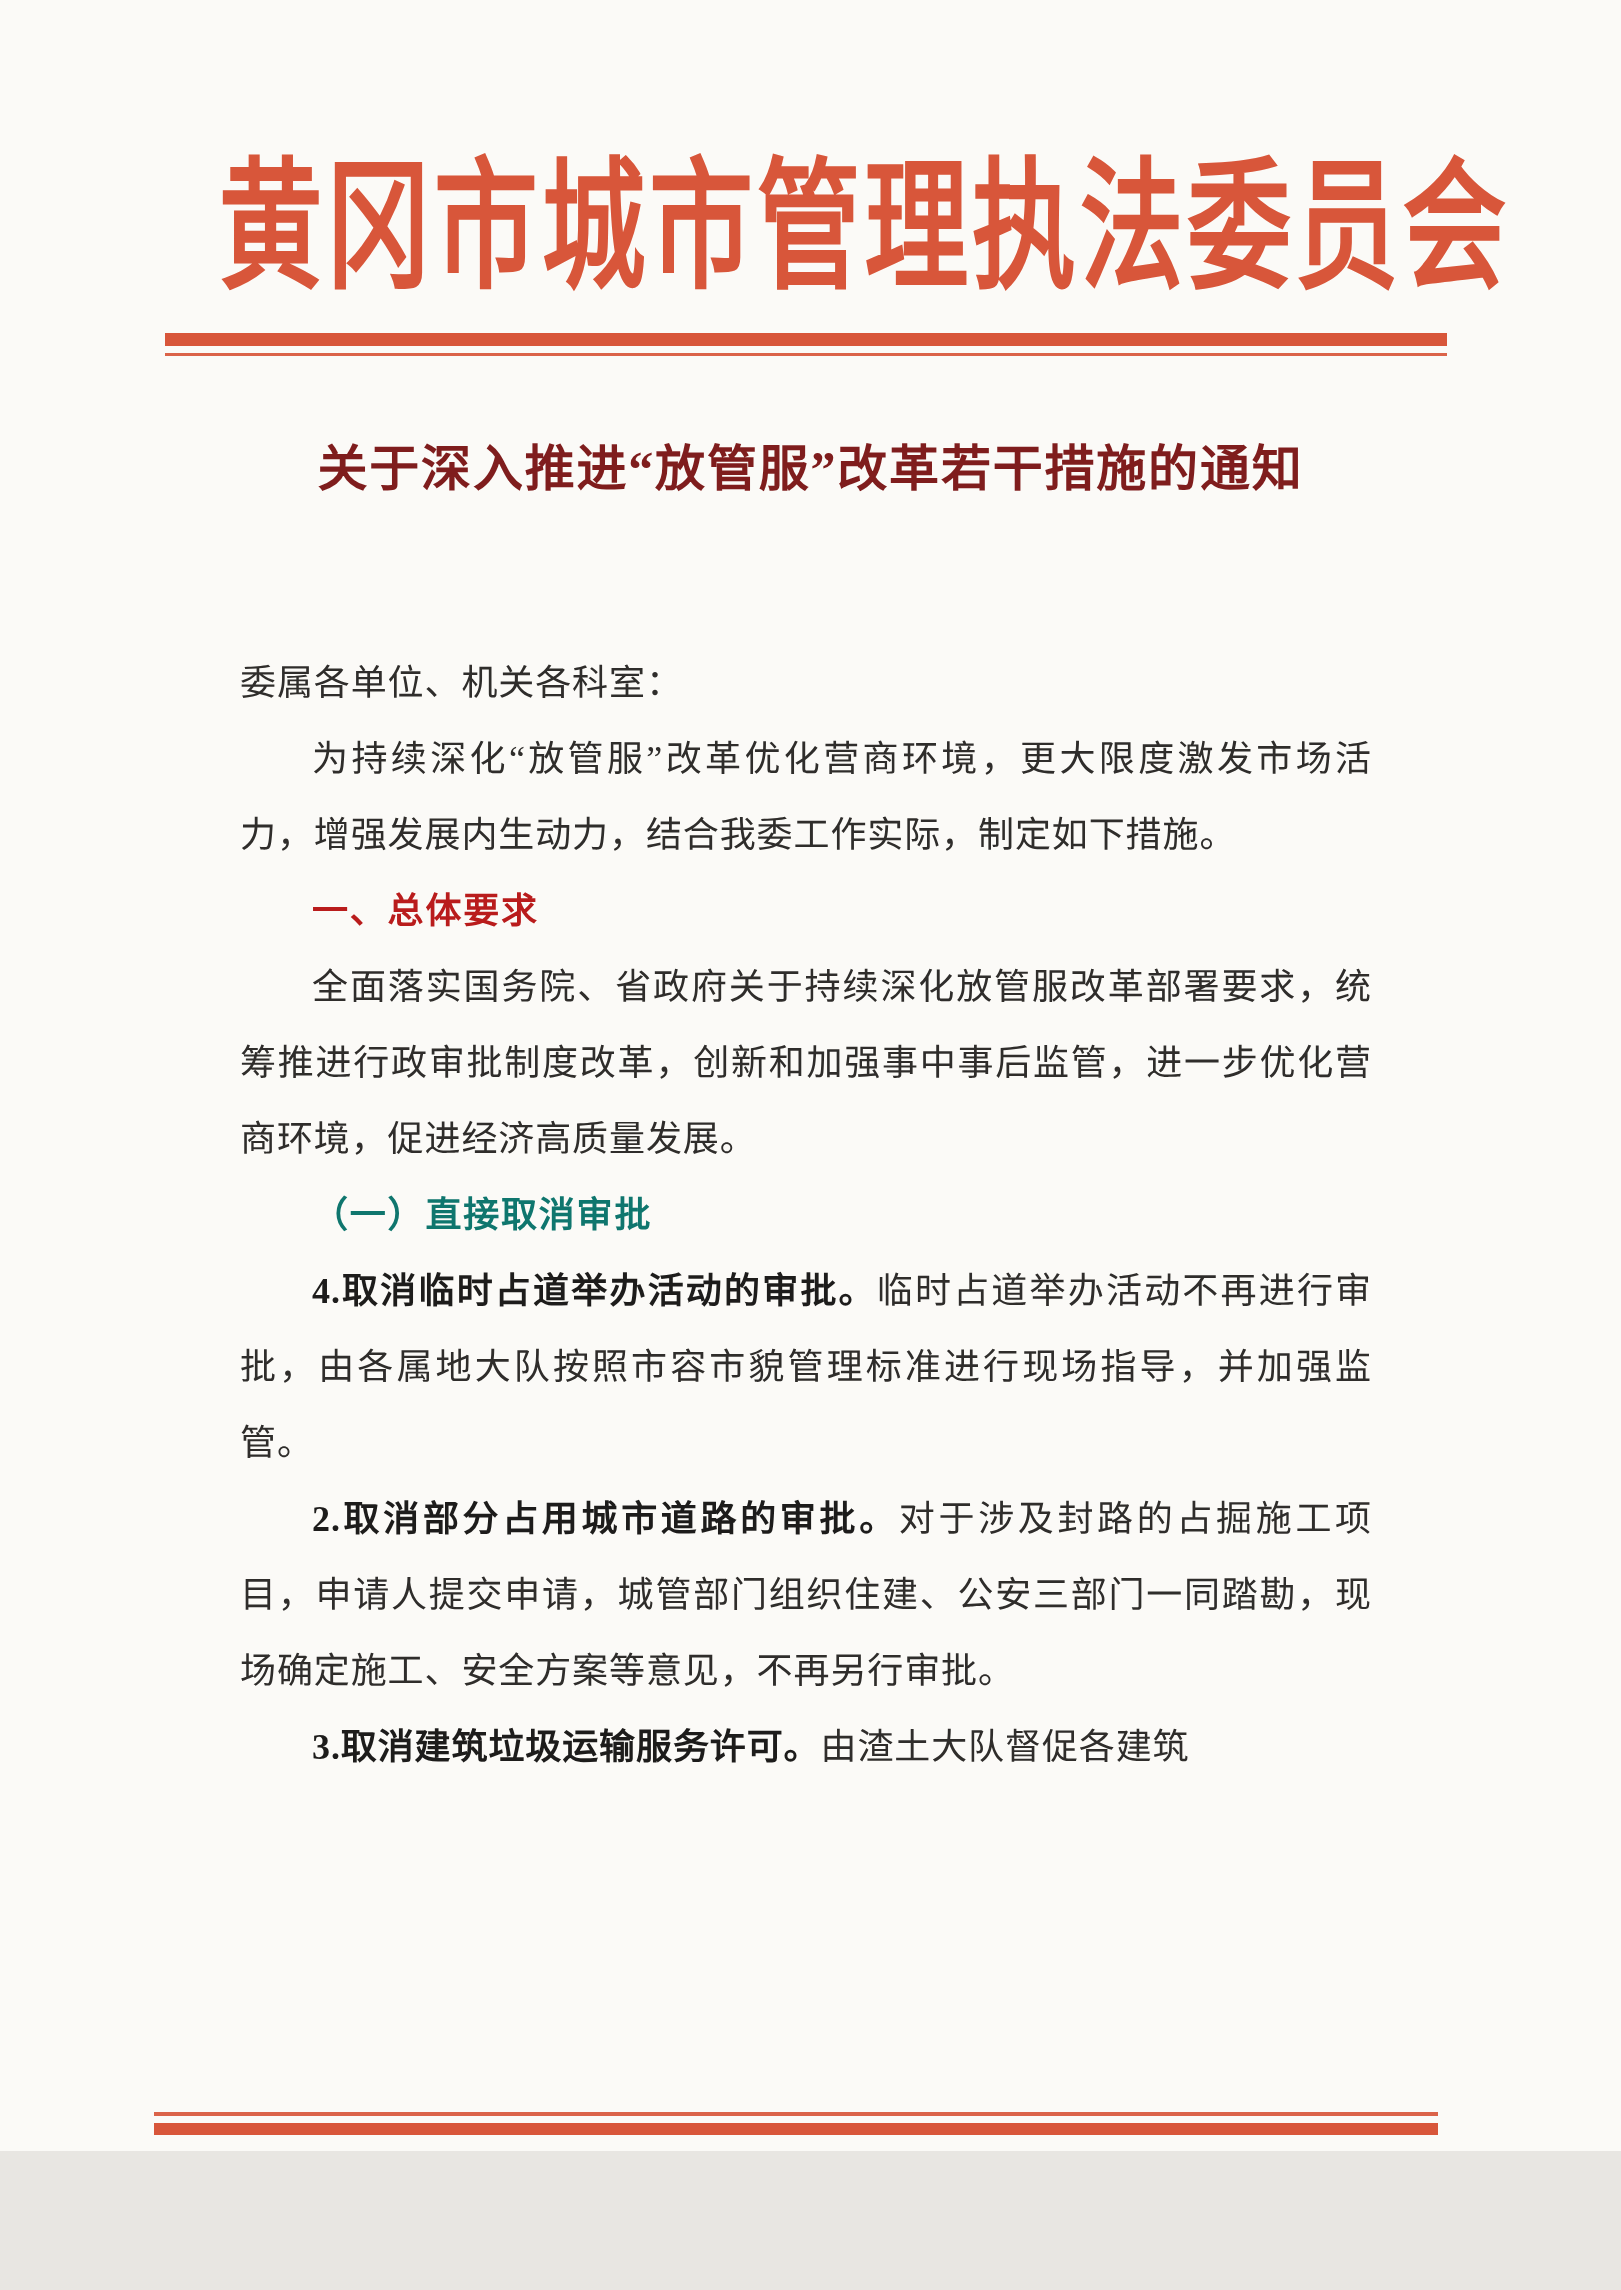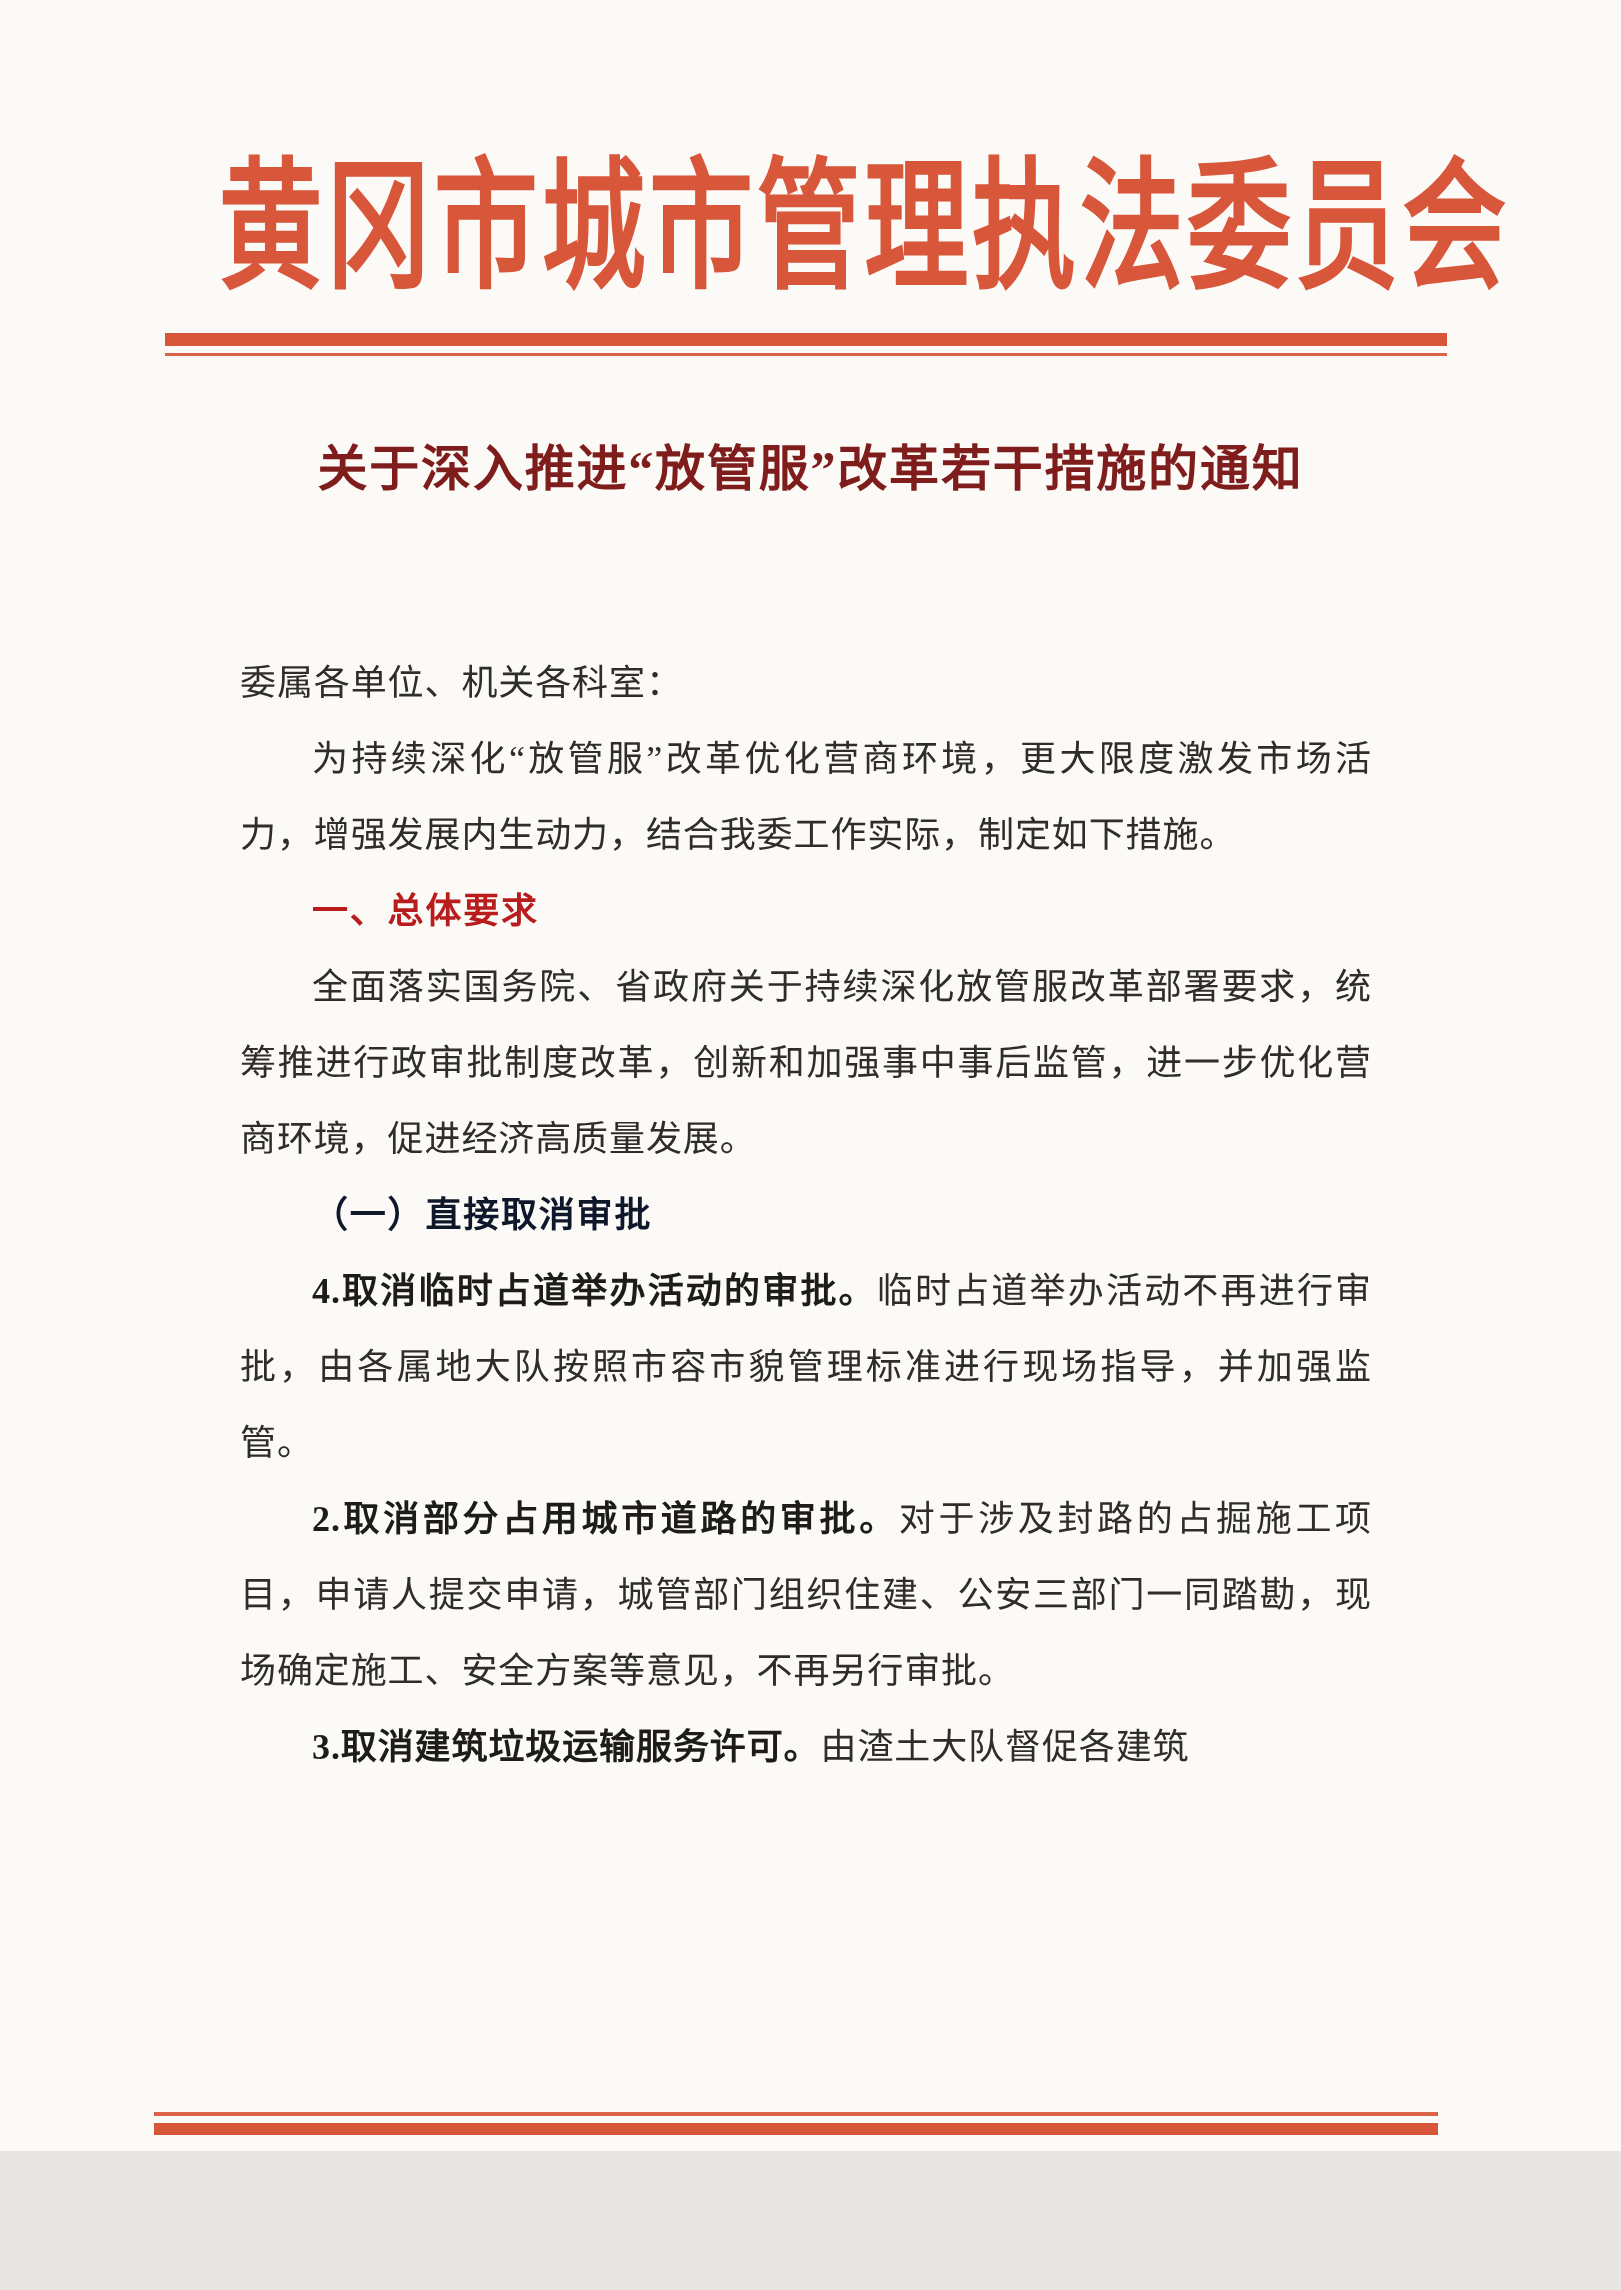--- a/index.html
+++ b/index.html
@@ -70,21 +70,21 @@
   .body-block p{margin:0;text-indent:2em;}
   .body-block p.no-indent{text-indent:0;}
   .heading-hei{
     font-family:"Liberation Sans","DejaVu Sans",sans-serif;
     font-weight:700;
     color:#b91c1c;
     letter-spacing:1.8px;
   }
   .heading-kai{
     font-weight:700;
-    color:#0f172a;
+    color:#0f766e;
     letter-spacing:1.8px;
   }
   .measure-lead{
     font-weight:700;
     color:#1d1c1b;
   }
   .measure-text{font-weight:400;}
 </style>
 </head>
 <body>

